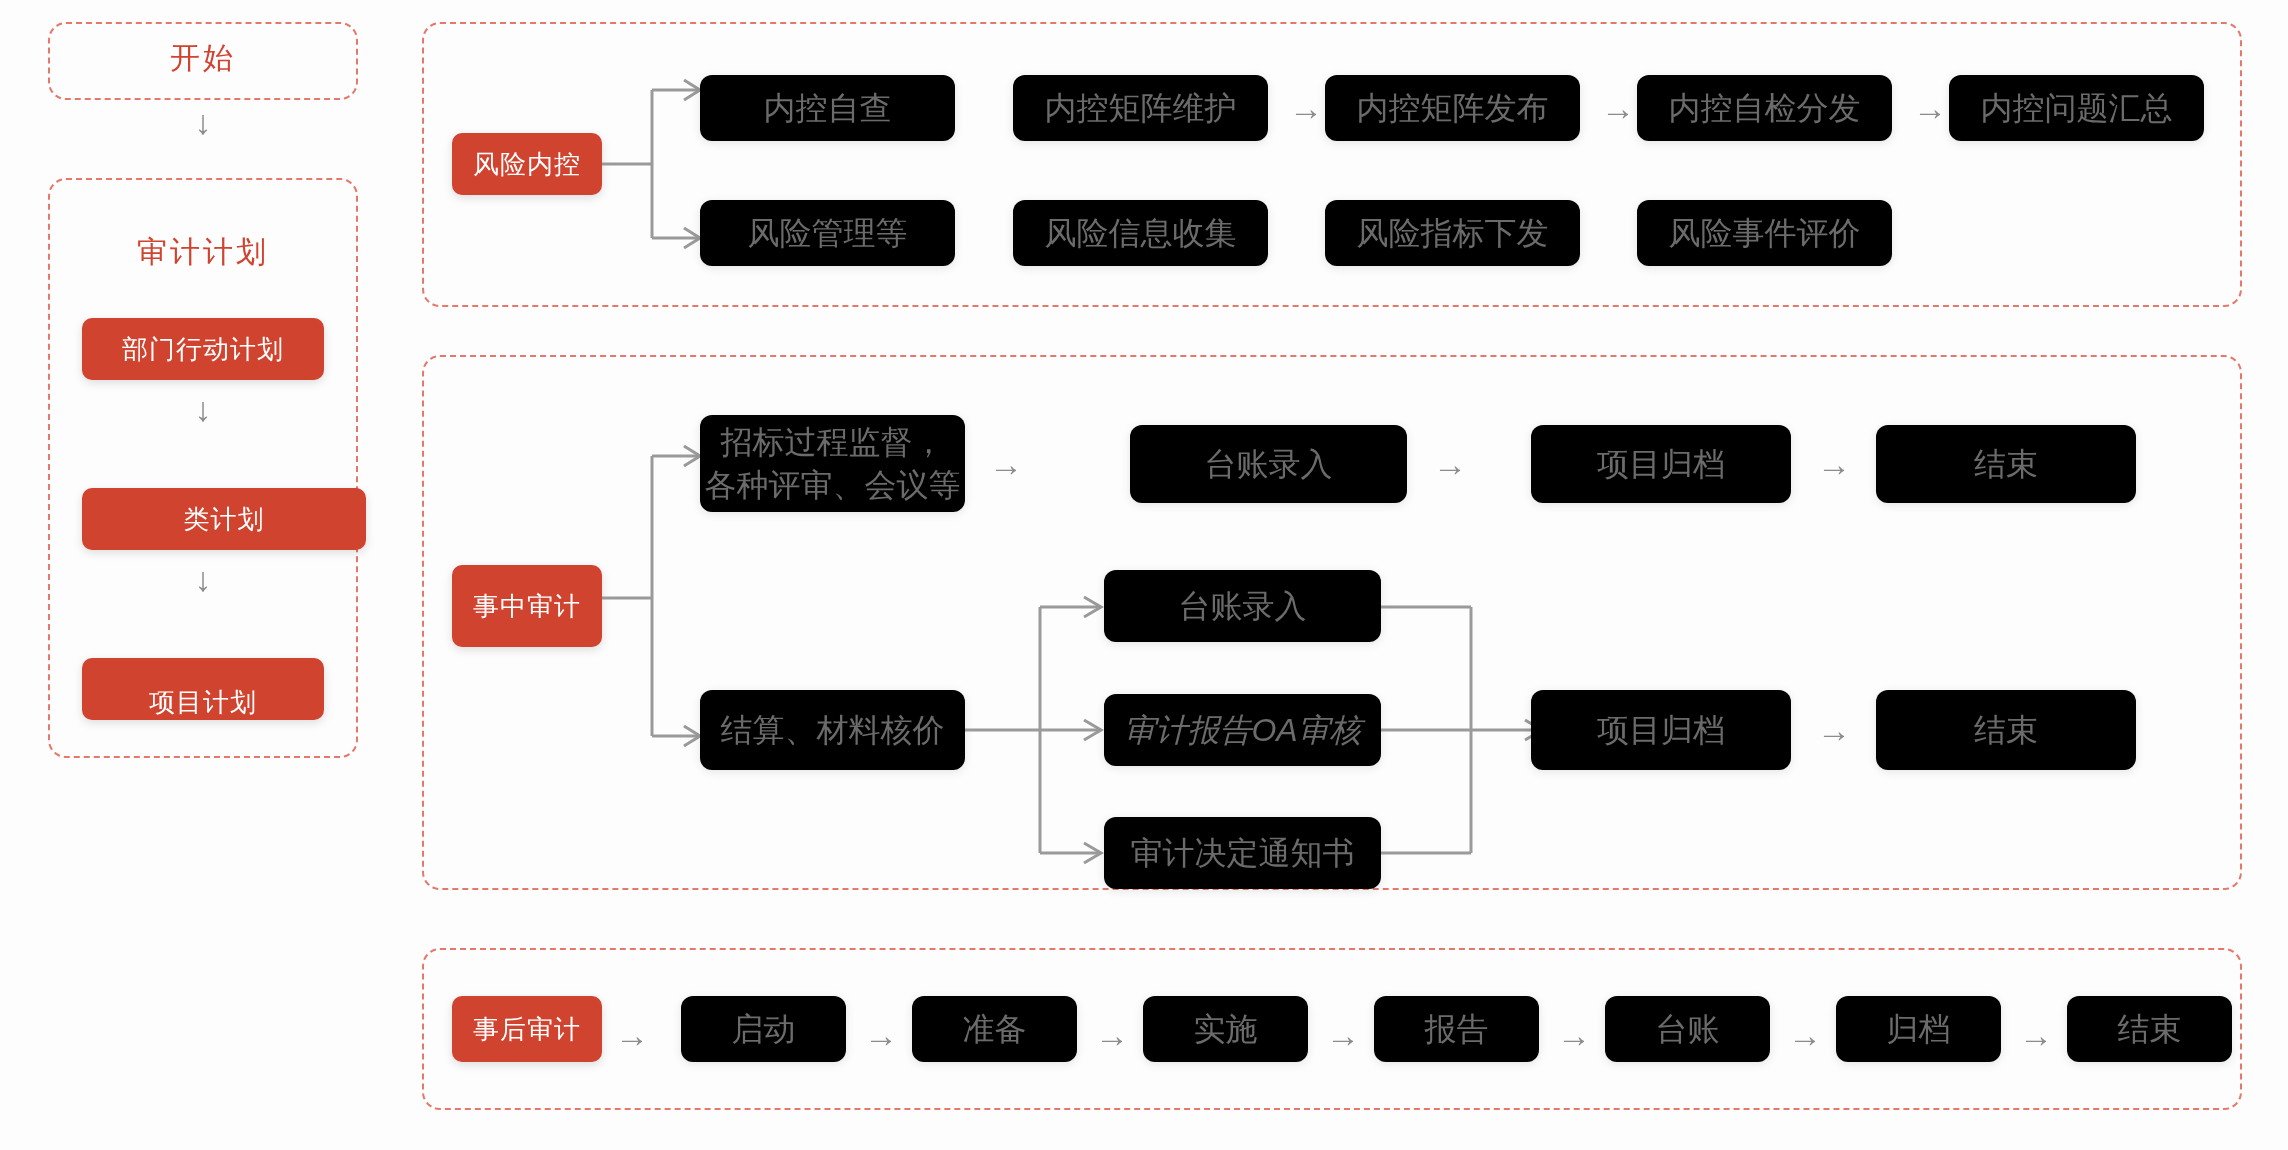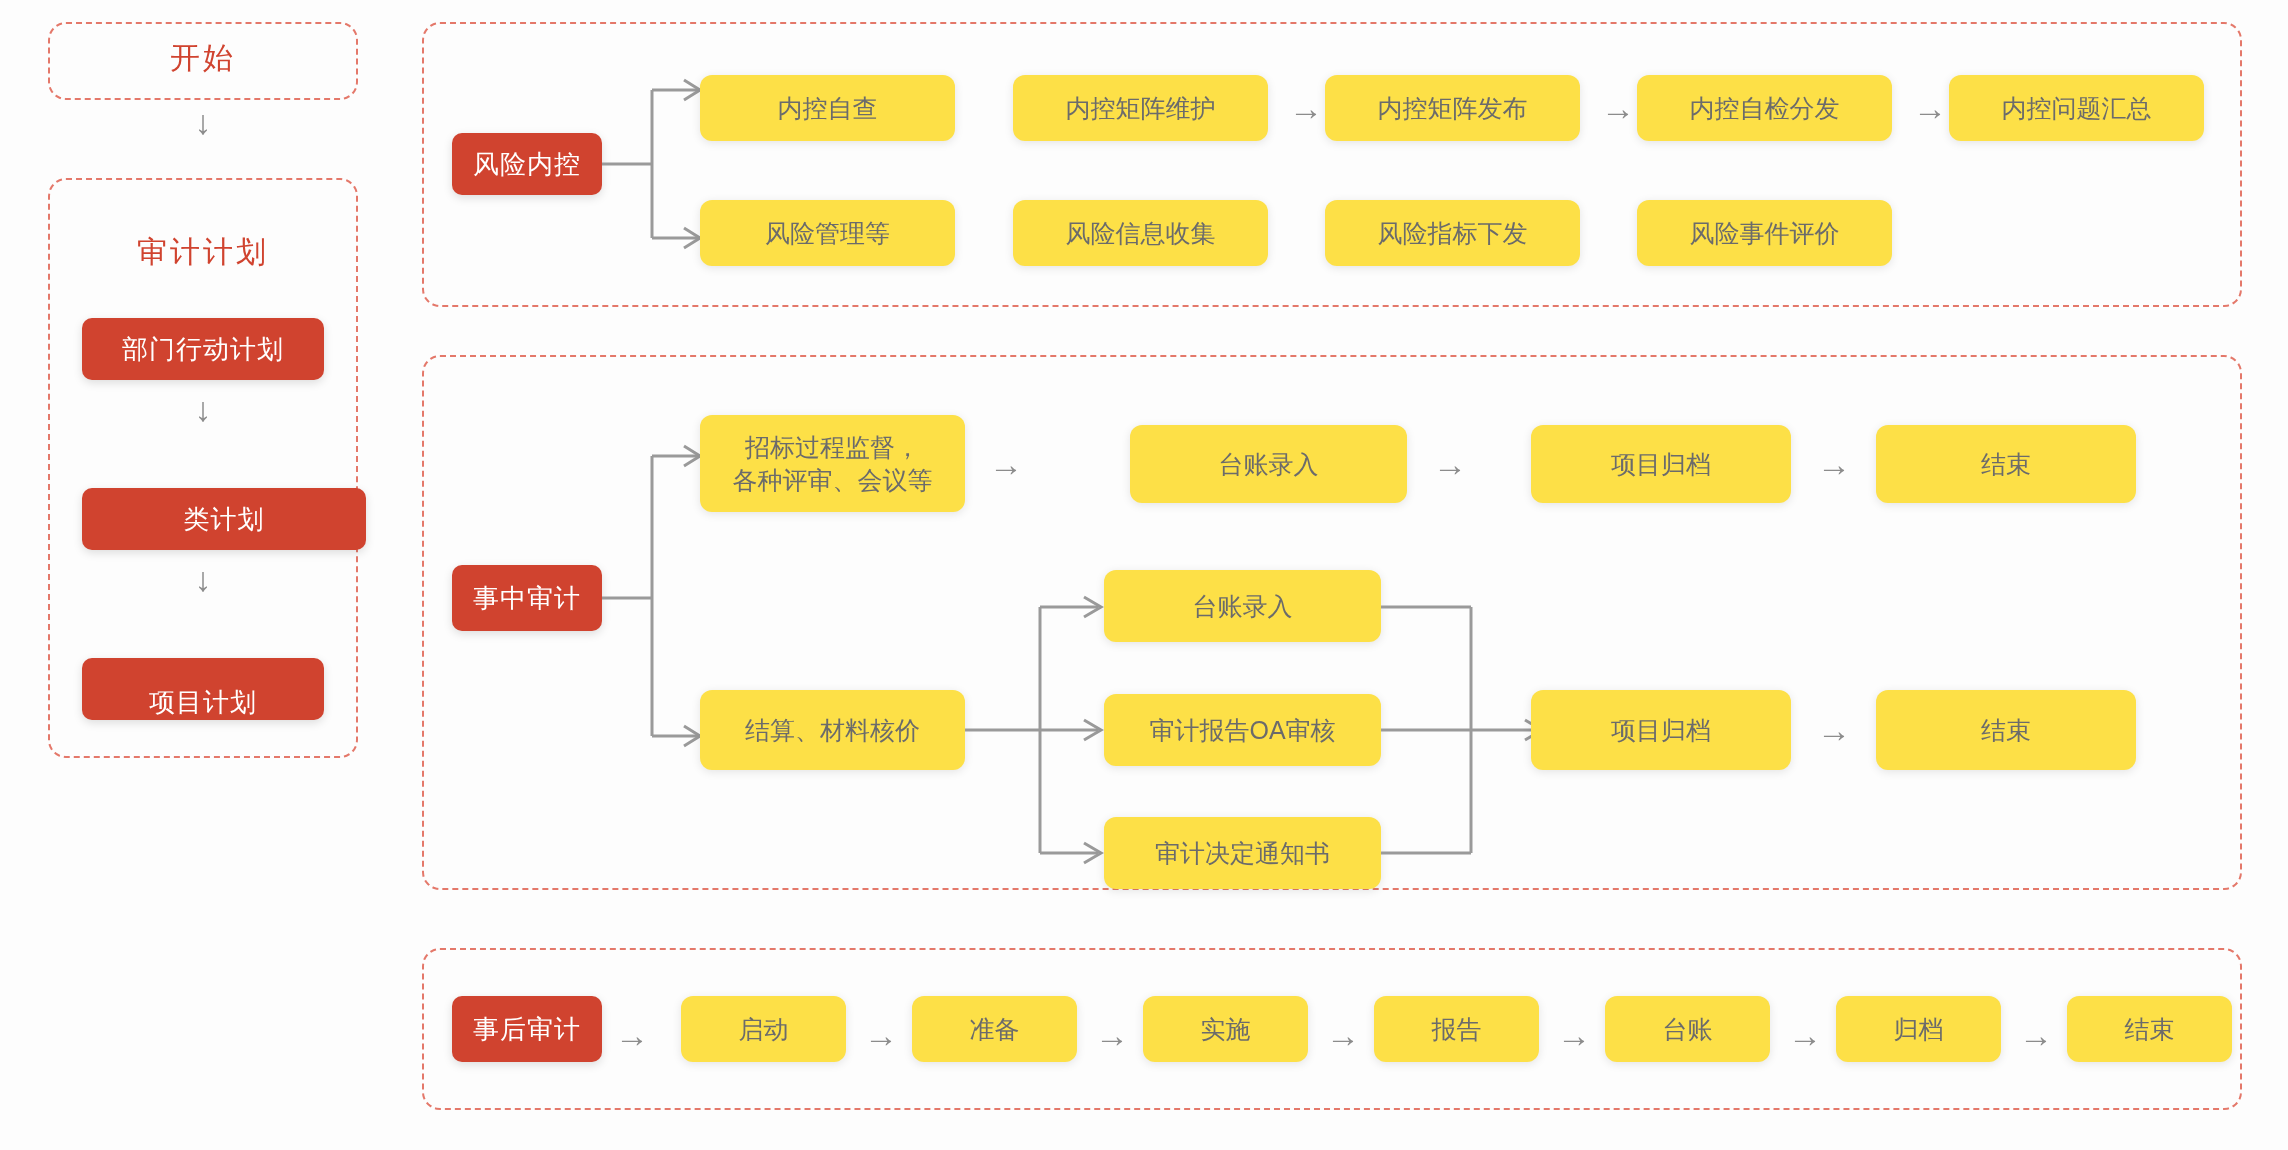--- a/index.html
+++ b/index.html
@@ -31,28 +31,28 @@
     justify-content: center;
     font-size: 26px;
     letter-spacing: 1px;
     box-shadow: 0 3px 10px rgba(0,0,0,0.13);
     white-space: nowrap;
   }
 
   
   .card {
     position: absolute;
-    background: #fde047;
+    background: #000000;
     color: #6b6b6b;
     border-radius: 12px;
     display: flex;
     align-items: center;
     justify-content: center;
     text-align: center;
-    font-size: 25px;
+    font-size: 32px;
     line-height: 1.32;
     box-shadow: 0 2px 10px rgba(0,0,0,0.10);
     white-space: pre-line;
   }
 
   
   .red-title {
     position: absolute;
     color: #d0432f;
     font-size: 30px;
@@ -154,21 +154,21 @@
   </div>
   <div class="card" style="left:1325px; top:200px; width:255px; height:66px;">
     <span>风险指标下发</span>
   </div>
   <div class="card" style="left:1637px; top:200px; width:255px; height:66px;">
     <span>风险事件评价</span>
   </div>
 
   <div class="dashed" style="left:422px; top:355px; width:1820px; height:535px;"></div>
 
-  <div class="red-node" style="left:452px; top:565px; width:150px; height:66px;align-items:center;">
+  <div class="red-node" style="left:452px; top:565px; width:150px; height:82px;align-items:center;">
     <span>事中审计</span>
   </div>
 
   <svg class="conn" style="left:600px; top:440px; width:110px; height:320px;">
     <line x1="2" y1="158" x2="52" y2="158"></line>
     <line x1="52" y1="16" x2="52" y2="296"></line>
     <line x1="52" y1="16" x2="98" y2="16"></line>
     <line x1="52" y1="296" x2="98" y2="296"></line>
     <polyline class="head" points="84,6 100,16 84,26"></polyline>
     <polyline class="head" points="84,286 100,296 84,306"></polyline>
@@ -205,21 +205,21 @@
     <line x1="75" y1="135" x2="133" y2="135"></line>
     <line x1="75" y1="258" x2="133" y2="258"></line>
     <polyline class="head" points="119,2 136,12 119,22"></polyline>
     <polyline class="head" points="119,125 136,135 119,145"></polyline>
     <polyline class="head" points="119,248 136,258 119,268"></polyline>
   </svg>
 
   <div class="card" style="left:1104px; top:570px; width:277px; height:72px;">
     <span>台账录入</span>
   </div>
-  <div class="card" style="left:1104px; top:694px; width:277px; height:72px;">
+  <div class="card" style="left:1104px; top:694px; width:277px; height:72px;font-style:italic;">
     <span>审计报告OA审核</span>
   </div>
   <div class="card" style="left:1104px; top:817px; width:277px; height:72px;">
     <span>审计决定通知书</span>
   </div>
 
   <svg class="conn" style="left:1381px; top:595px; width:170px; height:260px;">
     <line x1="0" y1="12" x2="90" y2="12"></line>
     <line x1="0" y1="135" x2="90" y2="135"></line>
     <line x1="0" y1="258" x2="90" y2="258"></line>

